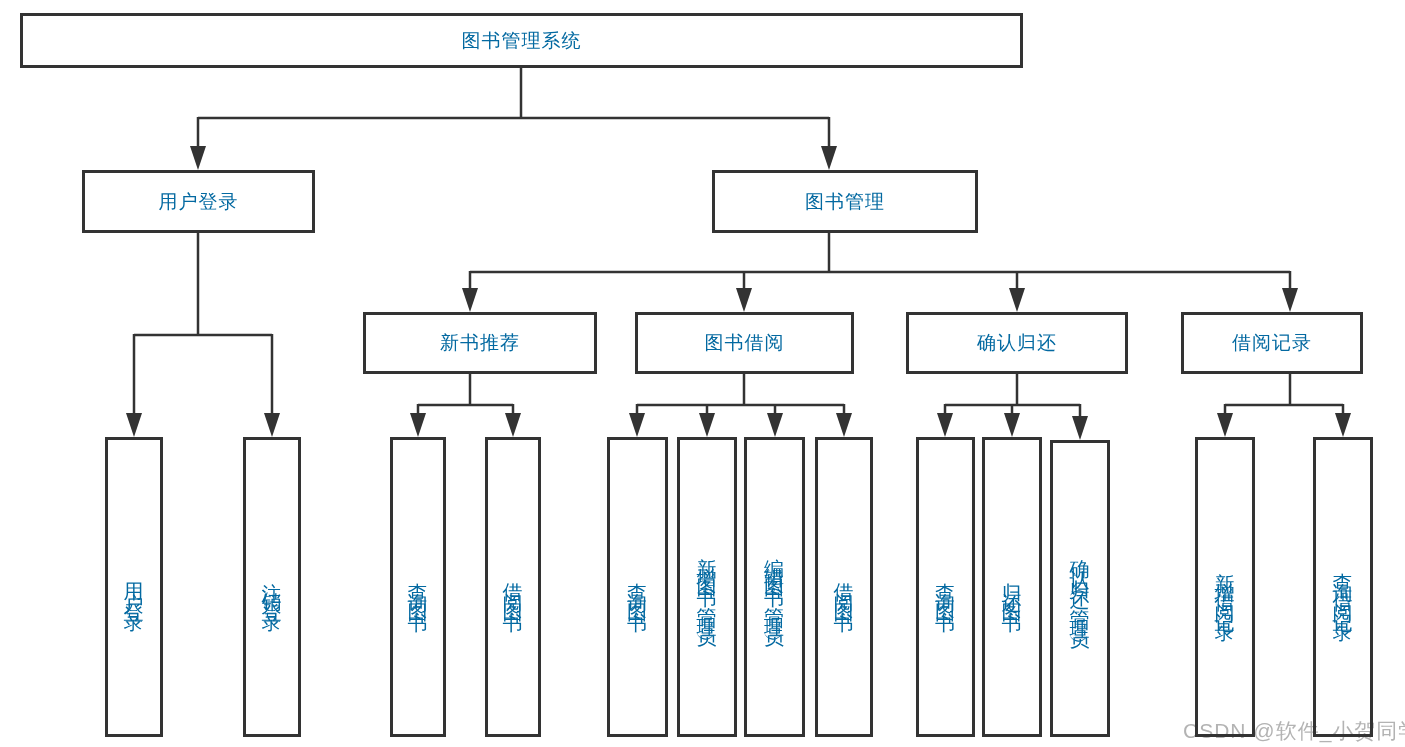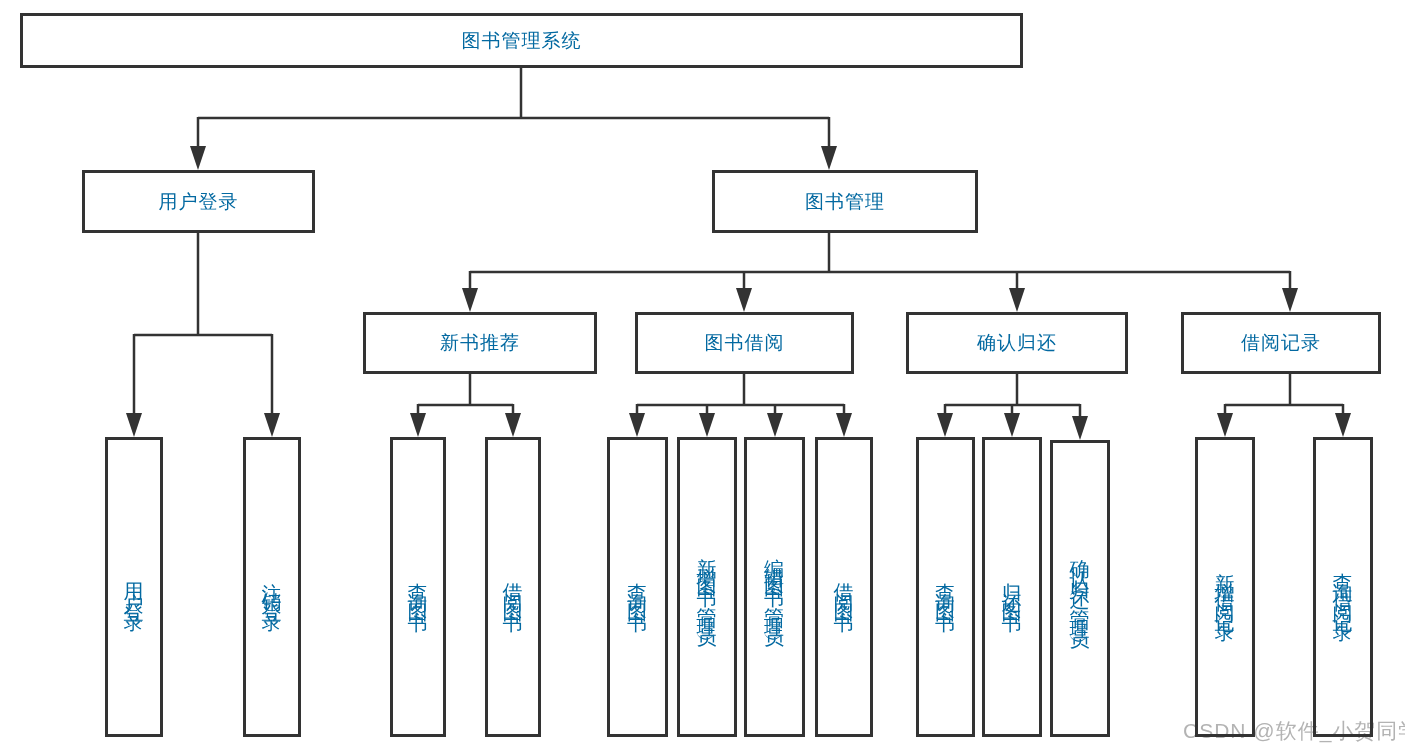--- a/index.html
+++ b/index.html
@@ -147,21 +147,21 @@
 
   <div class="box hbox" style="left:363px; top:312px; width:234px; height:62px;">
     <span>新书推荐</span>
   </div>
   <div class="box hbox" style="left:635px; top:312px; width:219px; height:62px;">
     <span>图书借阅</span>
   </div>
   <div class="box hbox" style="left:906px; top:312px; width:222px; height:62px;">
     <span>确认归还</span>
   </div>
-  <div class="box hbox" style="left:1181px; top:312px; width:200px; height:62px;">
+  <div class="box hbox" style="left:1181px; top:312px; width:182px; height:62px;">
     <span>借阅记录</span>
   </div>
 
   <div class="box vbox" style="left:105px; top:437px; width:58px; height:300px;">
     <span class="vtext">用户登录</span>
   </div>
   <div class="box vbox" style="left:243px; top:437px; width:58px; height:300px;">
     <span class="vtext">注销登录</span>
   </div>
 

